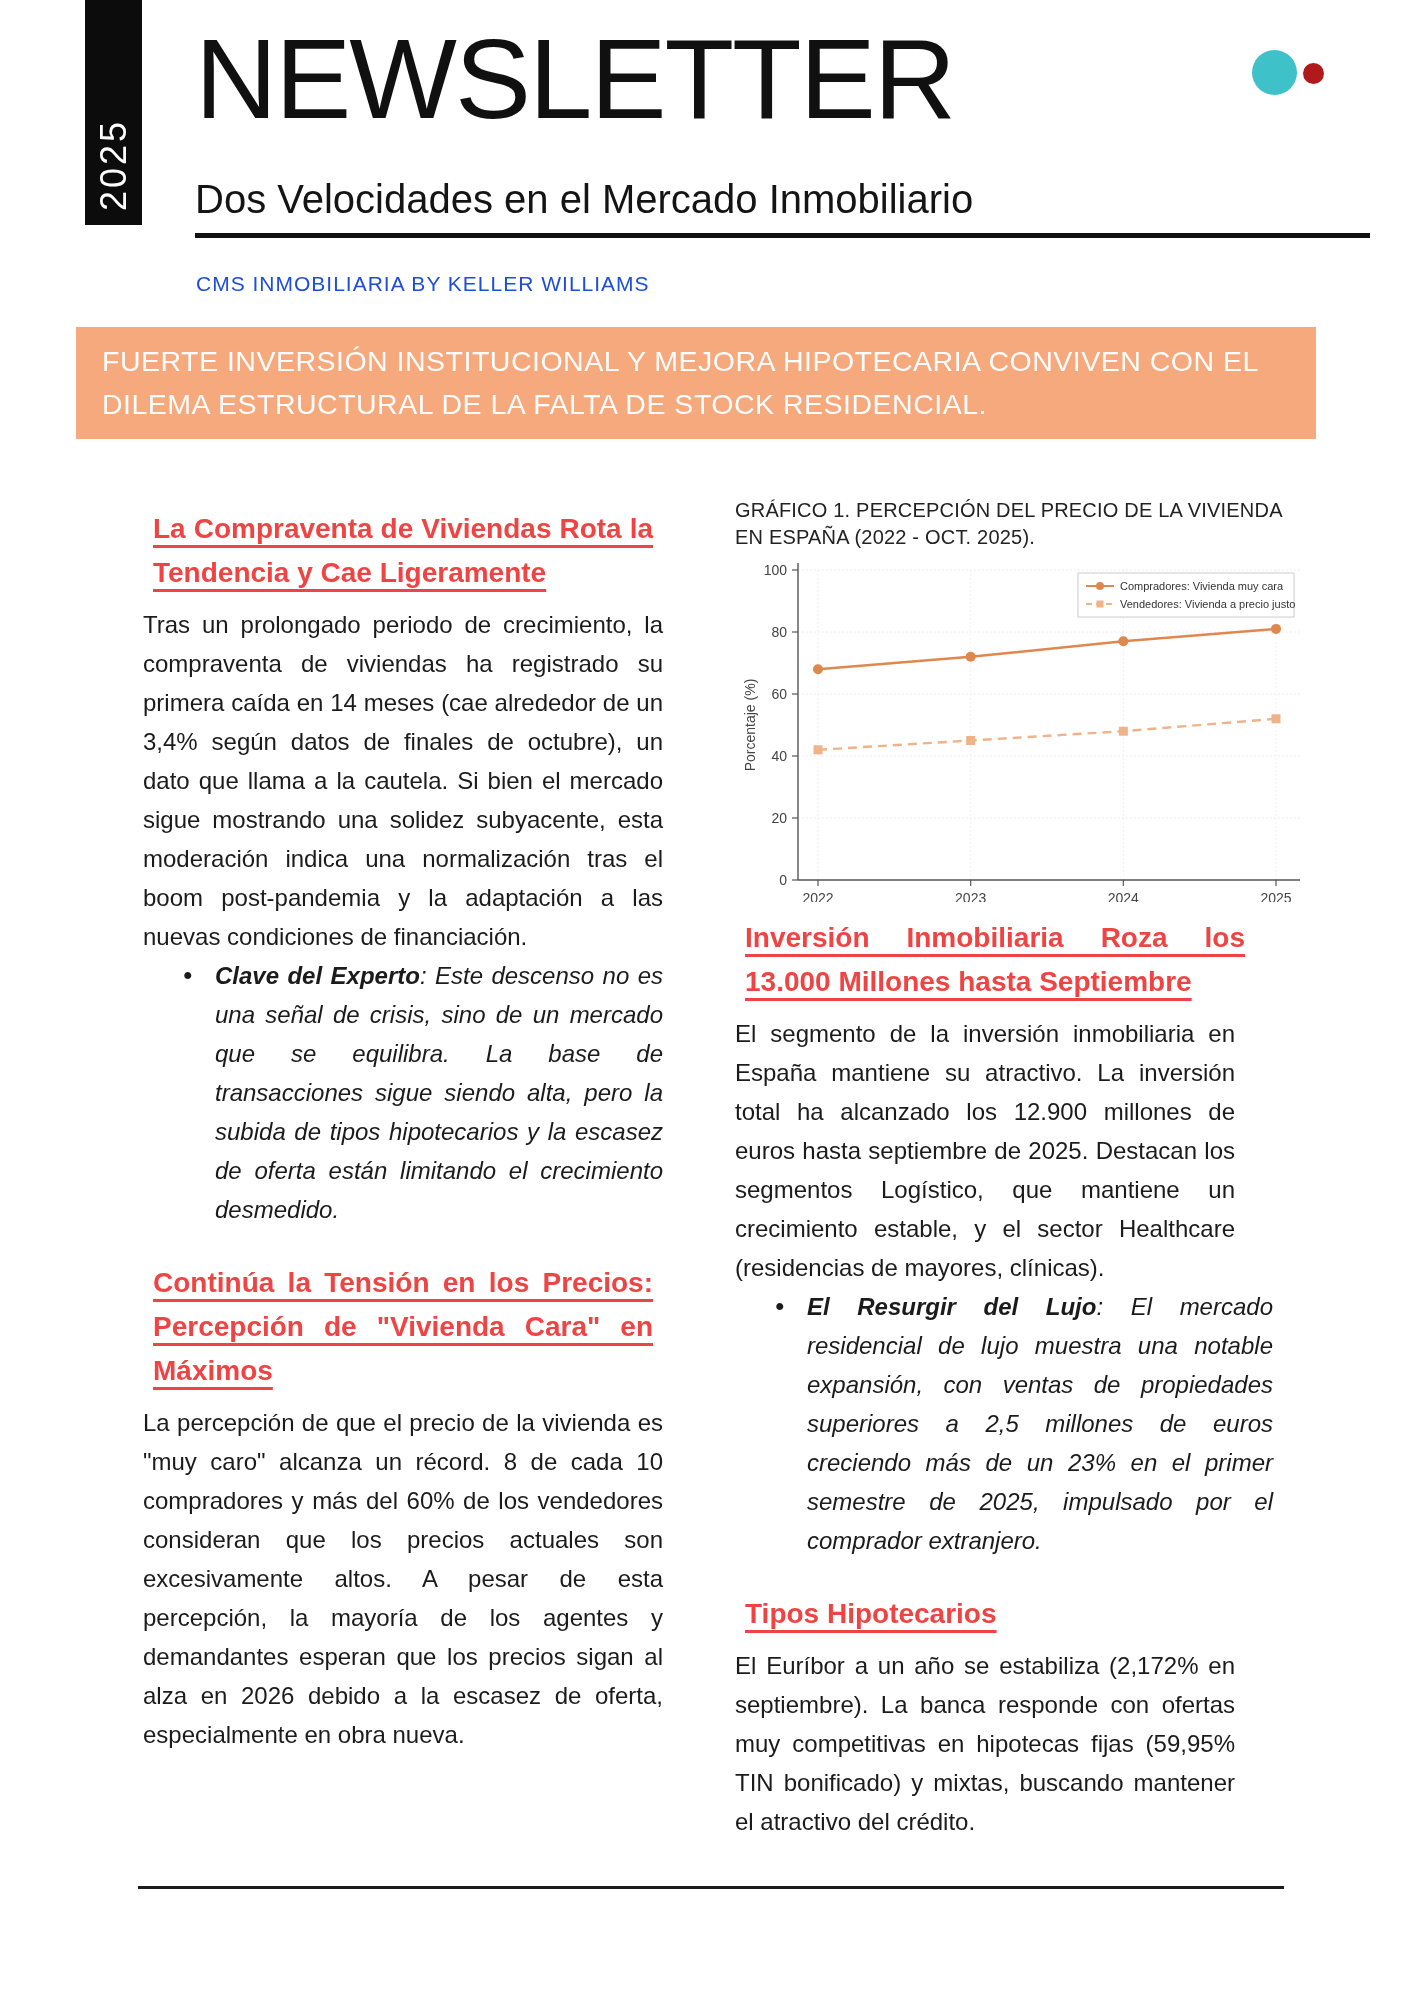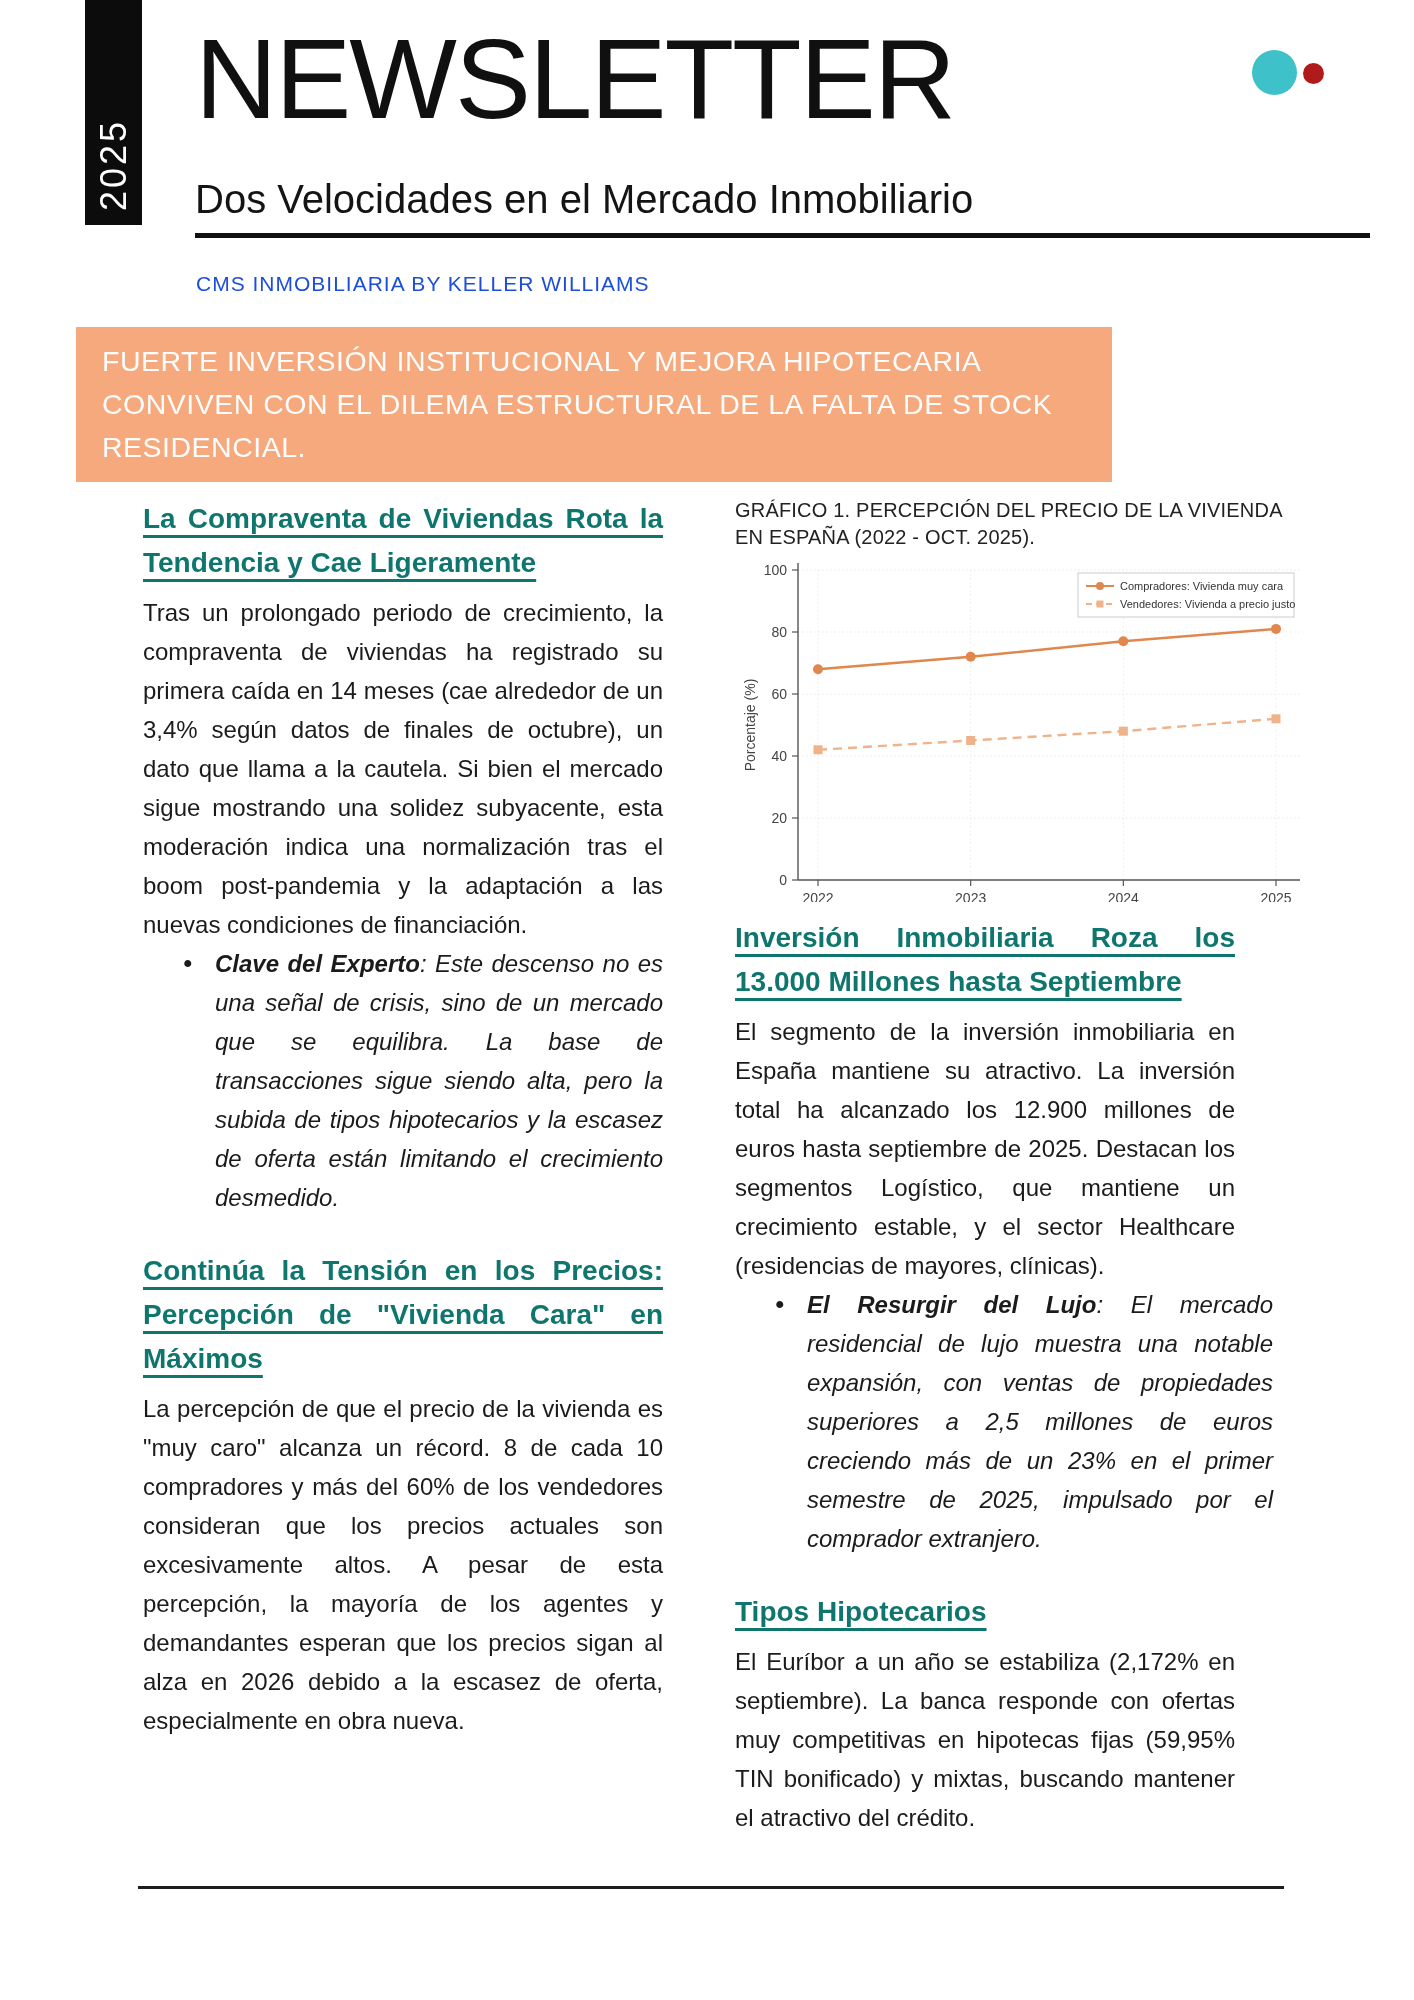--- a/index.html
+++ b/index.html
@@ -13,31 +13,31 @@
                 color:#fff; font-size:36px; letter-spacing:3px; white-space:nowrap; }
   .title    { position:absolute; left:195px; top:22px; font-size:114px; line-height:114px;
               letter-spacing:-2px; font-weight:400; color:#101010; }
   .subtitle { position:absolute; left:195px; top:177px; font-size:40px; color:#141414; }
   .title-rule { position:absolute; left:195px; top:233px; width:1175px; height:5px; background:#111; }
   .brand    { position:absolute; left:196px; top:272px; font-size:21px; letter-spacing:1px; color:#1d4ed8; }
   .dot { position:absolute; border-radius:50%; }
   .dot-teal { left:1252px; top:50px;  width:45px; height:45px; }
   .dot-red  { left:1303px; top:63px;  width:21px; height:21px; }
   .banner {
-    position:absolute; left:76px; top:327px; width:1036px; box-sizing:border-box;
+    position:absolute; left:76px; top:327px; width:1240px; box-sizing:border-box;
     padding:13px 26px; background:#F5A97C; color:#fdfdfd;
     font-size:28.5px; line-height:43px; letter-spacing:0.5px;
   }
   
   .col { position:absolute; top:497px; }
   .col-left  { left:143px; width:520px; }
   .col-right { left:735px; width:578px; }
   .col-right .sec-h, .col-right .body, .col-right .notes { width:500px; }
   .sec-h {
-    margin:0; font-size:28px; line-height:44px; font-weight:bold; color:#0f766e;
+    margin:10px; font-size:28px; line-height:44px; font-weight:bold; color:#ef4444;
     text-align:justify; text-decoration:underline;
     text-decoration-thickness:2.5px; text-underline-offset:7px;
   }
   .sec-h.mt { margin-top:32px; }
   .body { margin:8px 0 0; font-size:24px; line-height:39px; text-align:justify; }
   ul.notes { margin:0; padding:0 0 0 38px; list-style:none;font-style:italic; }
   ul.notes li { position:relative; padding-left:34px; font-size:24px; line-height:39px; text-align:justify; }
   ul.notes li::before { content:"•"; position:absolute; left:2px; top:0; font-size:26px; }
   ul.notes b { font-weight:bold; }
   

